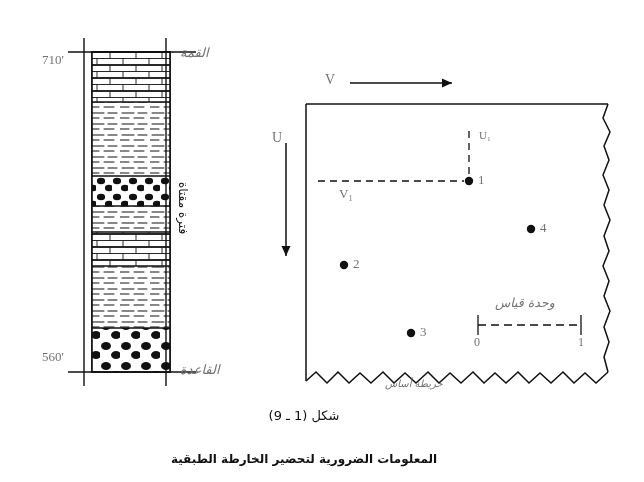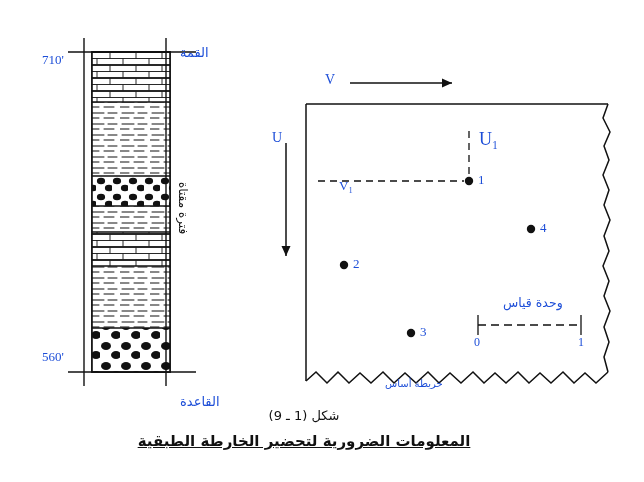--- a/index.html
+++ b/index.html
@@ -19,47 +19,48 @@
     position: absolute;
     left: 0; top: 0;
     width: 644px; height: 482px;
   }
   svg { display: block; }
 
   .lbl {
     position: absolute;
     font-family: "Liberation Serif", serif;
     font-size: 13px;
-    color: #1d4ed8;
+    color: #737373;
     white-space: nowrap;
   }
   .lbl-ar {
     font-family: "DejaVu Sans", sans-serif;
     direction: rtl;
+    font-style: italic;
   }
   .vert-ar {
     position: absolute;
     font-family: "DejaVu Sans", sans-serif;
     font-size: 12px;
     writing-mode: vertical-rl;
     text-orientation: mixed;
     direction: rtl;
     white-space: nowrap;
     color: #111;
   }
   .caption {
     position: absolute;
     width: 608px;
     text-align: center;
     font-family: "DejaVu Sans", sans-serif;
     color: #111;
     direction: rtl;
   }
   #cap1 { top: 408px; font-size: 13px; }
-  #cap2 { top: 432px; font-size: 15px; font-weight: bold; text-decoration: underline; }
+  #cap2 { top: 452px; font-size: 12px; font-weight: bold; }
 </style>
 </head>
 <body>
 
 <div class="fig">
 <svg width="644" height="482" viewBox="0 0 644 482" xmlns="http://www.w3.org/2000/svg">
   <defs>
 
     <pattern id="pBrick" width="26" height="13" patternUnits="userSpaceOnUse">
       <rect width="26" height="13" fill="#ffffff"></rect>
@@ -144,32 +145,32 @@
       <path d="M478 315 V335" stroke="#111" stroke-width="1.3" fill="none"></path>
       <path d="M581 315 V335" stroke="#111" stroke-width="1.3" fill="none"></path>
     </g>
   </g>
 </svg>
 </div>
 
 <div class="lbl" style="left:42px; top:52px;">710'</div>
 <div class="lbl" style="left:42px; top:349px;">560'</div>
 <div class="lbl lbl-ar" style="left:180px; top:45px;">القمة</div>
-<div class="lbl lbl-ar" style="left:180px; top:362px;margin-top:32px;">القاعدة</div>
+<div class="lbl lbl-ar" style="left:180px; top:362px;">القاعدة</div>
 <div class="vert-ar" style="left:176px; top:182px;">فترة مقتاة</div>
 
 <div class="lbl" style="left:325px; top:72px; font-size:14px;">V</div>
 <div class="lbl" style="left:272px; top:130px; font-size:14px;">U</div>
-<div class="lbl" style="left:479px; top:129px; font-size:18px;">U₁</div>
-<div class="lbl" style="left:339px; top:178px; font-size:13px;">V₁</div>
+<div class="lbl" style="left:479px; top:129px; font-size:11px;">U₁</div>
+<div class="lbl" style="left:339px; top:186px; font-size:13px;">V₁</div>
 
 <div class="lbl" style="left:478px; top:172px;">1</div>
 <div class="lbl" style="left:353px; top:256px;">2</div>
 <div class="lbl" style="left:420px; top:324px;">3</div>
 <div class="lbl" style="left:540px; top:220px;">4</div>
 
-<div class="lbl lbl-ar" style="left:495px; top:295px; font-size:12.5px;margin-left:8px;">وحدة قياس</div>
+<div class="lbl lbl-ar" style="left:495px; top:295px; font-size:12.5px;">وحدة قياس</div>
 <div class="lbl" style="left:474px; top:335px; font-size:12px;">0</div>
 <div class="lbl" style="left:578px; top:335px; font-size:12px;">1</div>
 <div class="lbl lbl-ar" style="left:385px; top:378px; font-size:10px;">خريطة أساس</div>
 
 <div class="caption" id="cap1">شكل (1 ـ 9)</div>
 <div class="caption" id="cap2">المعلومات الضرورية لتحضير الخارطة الطبقية</div>
 
 </body></html>

